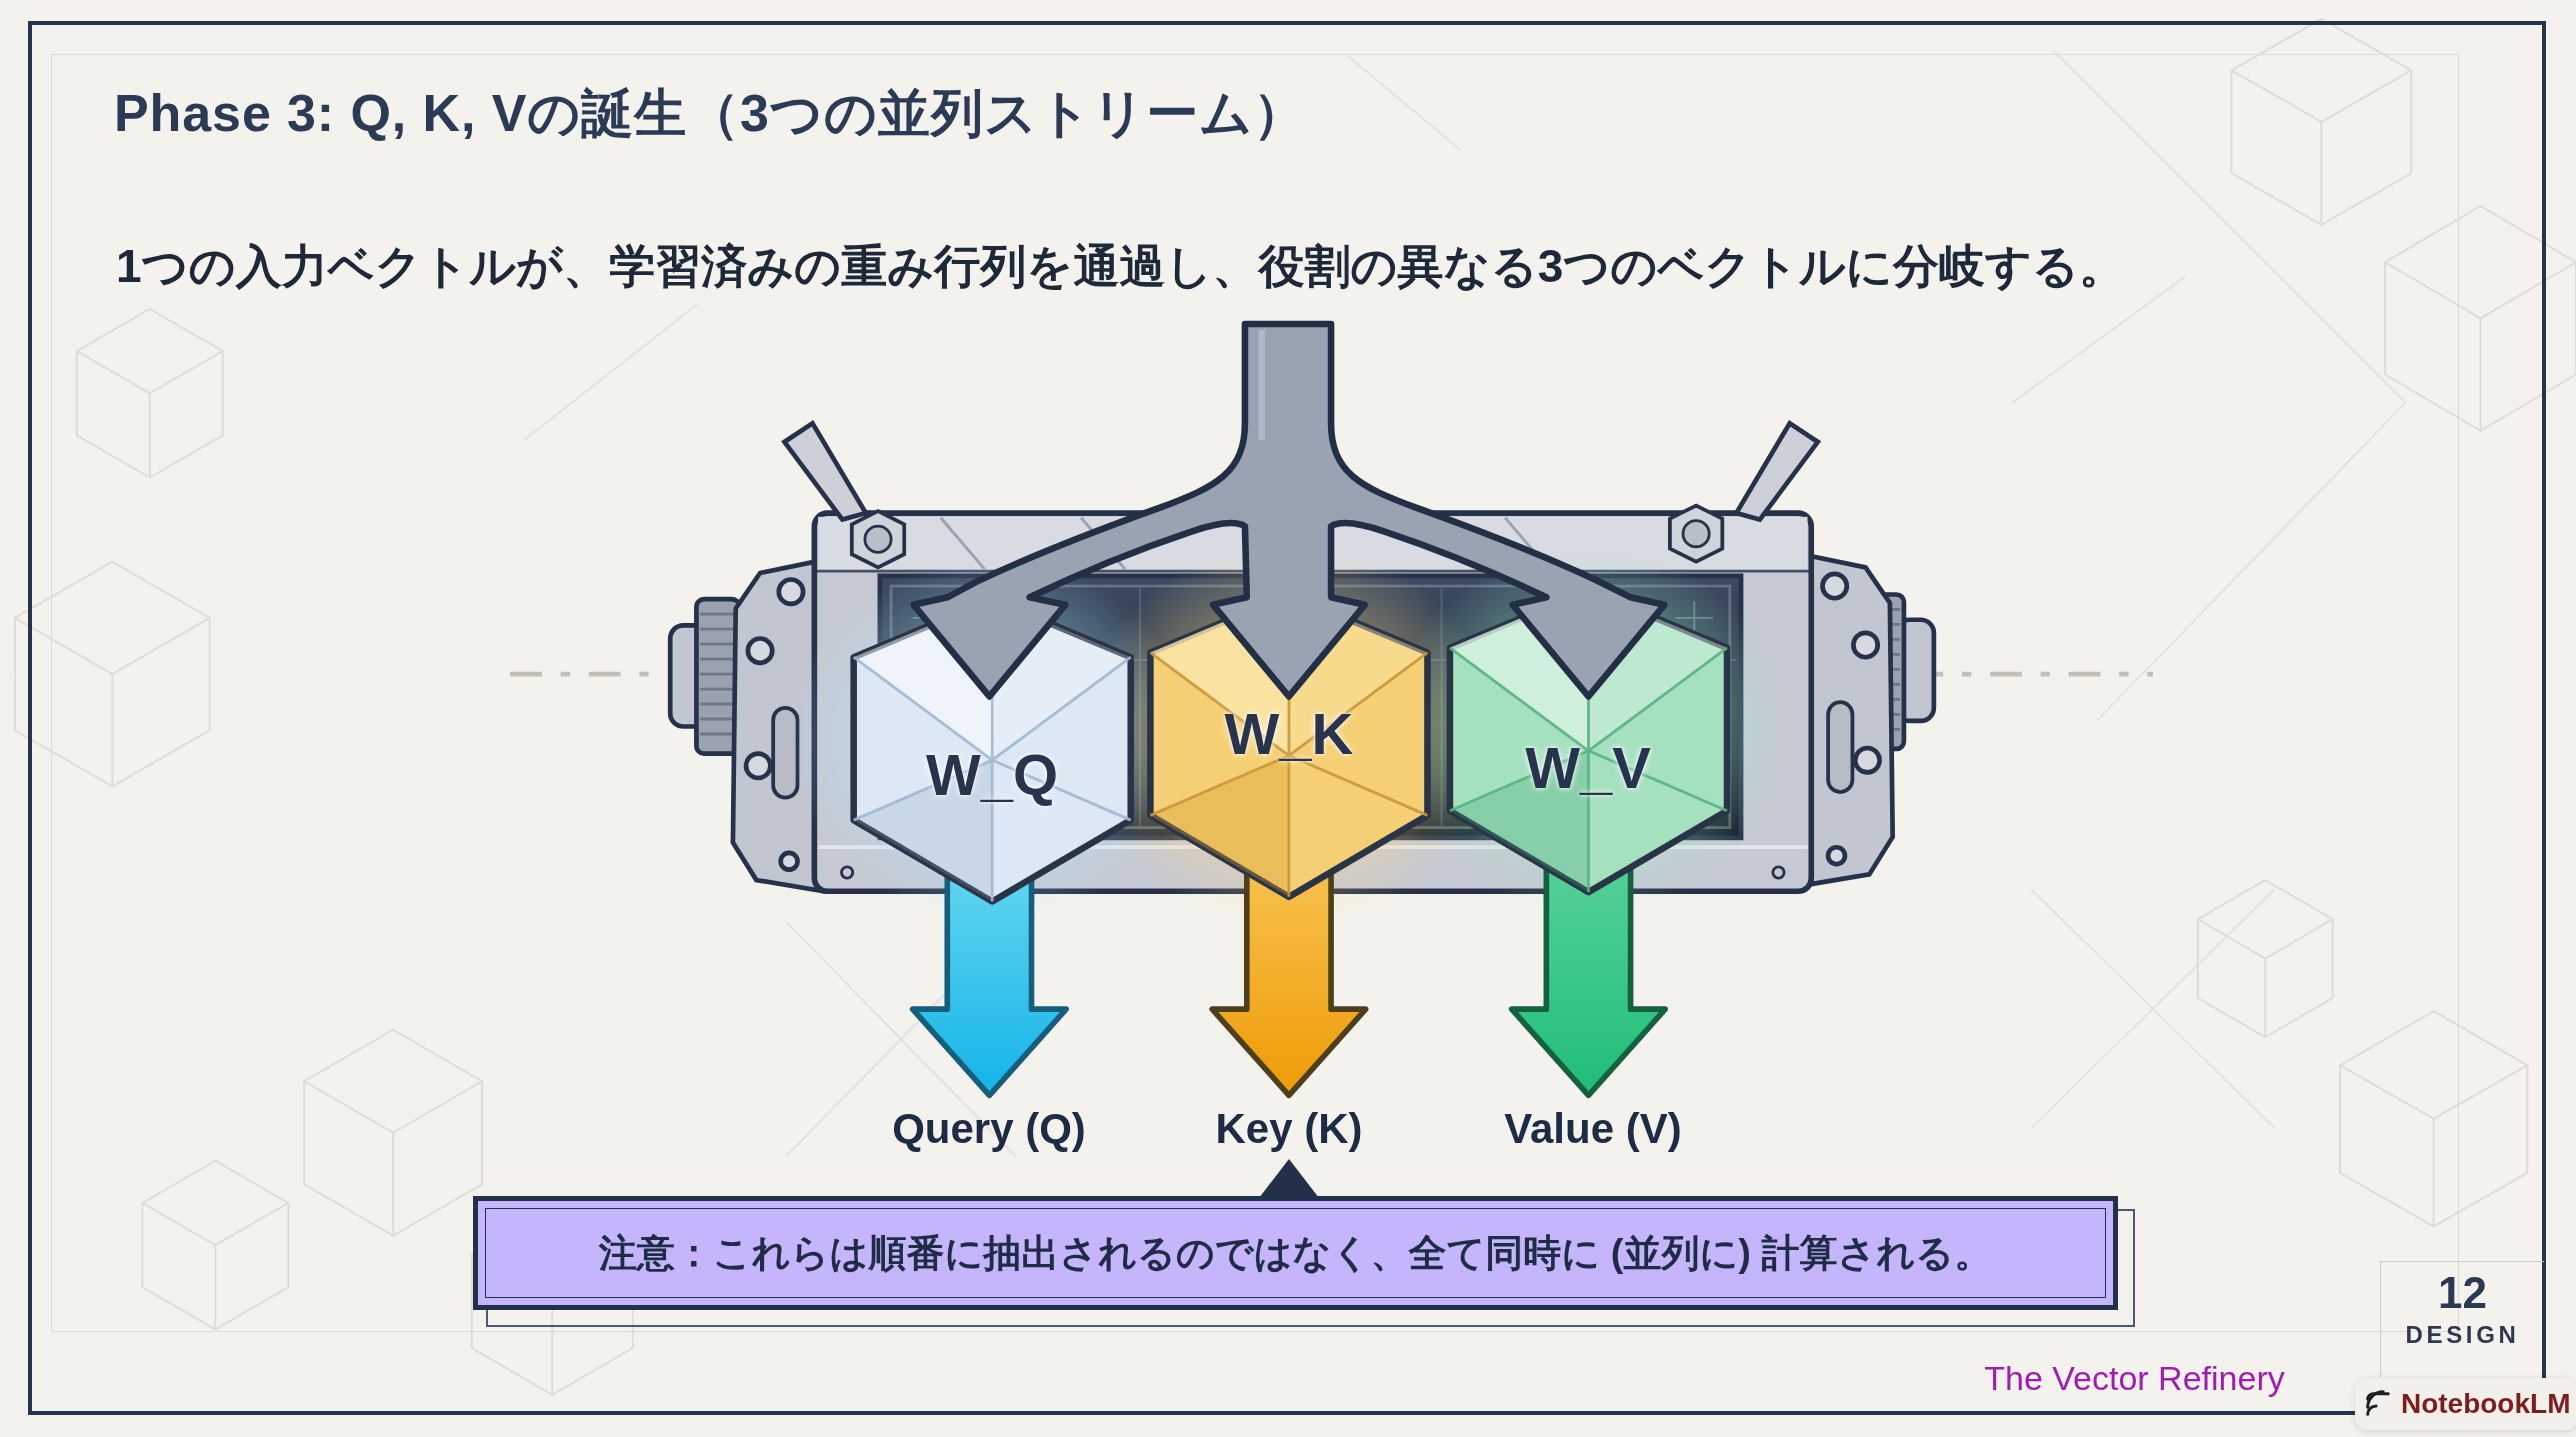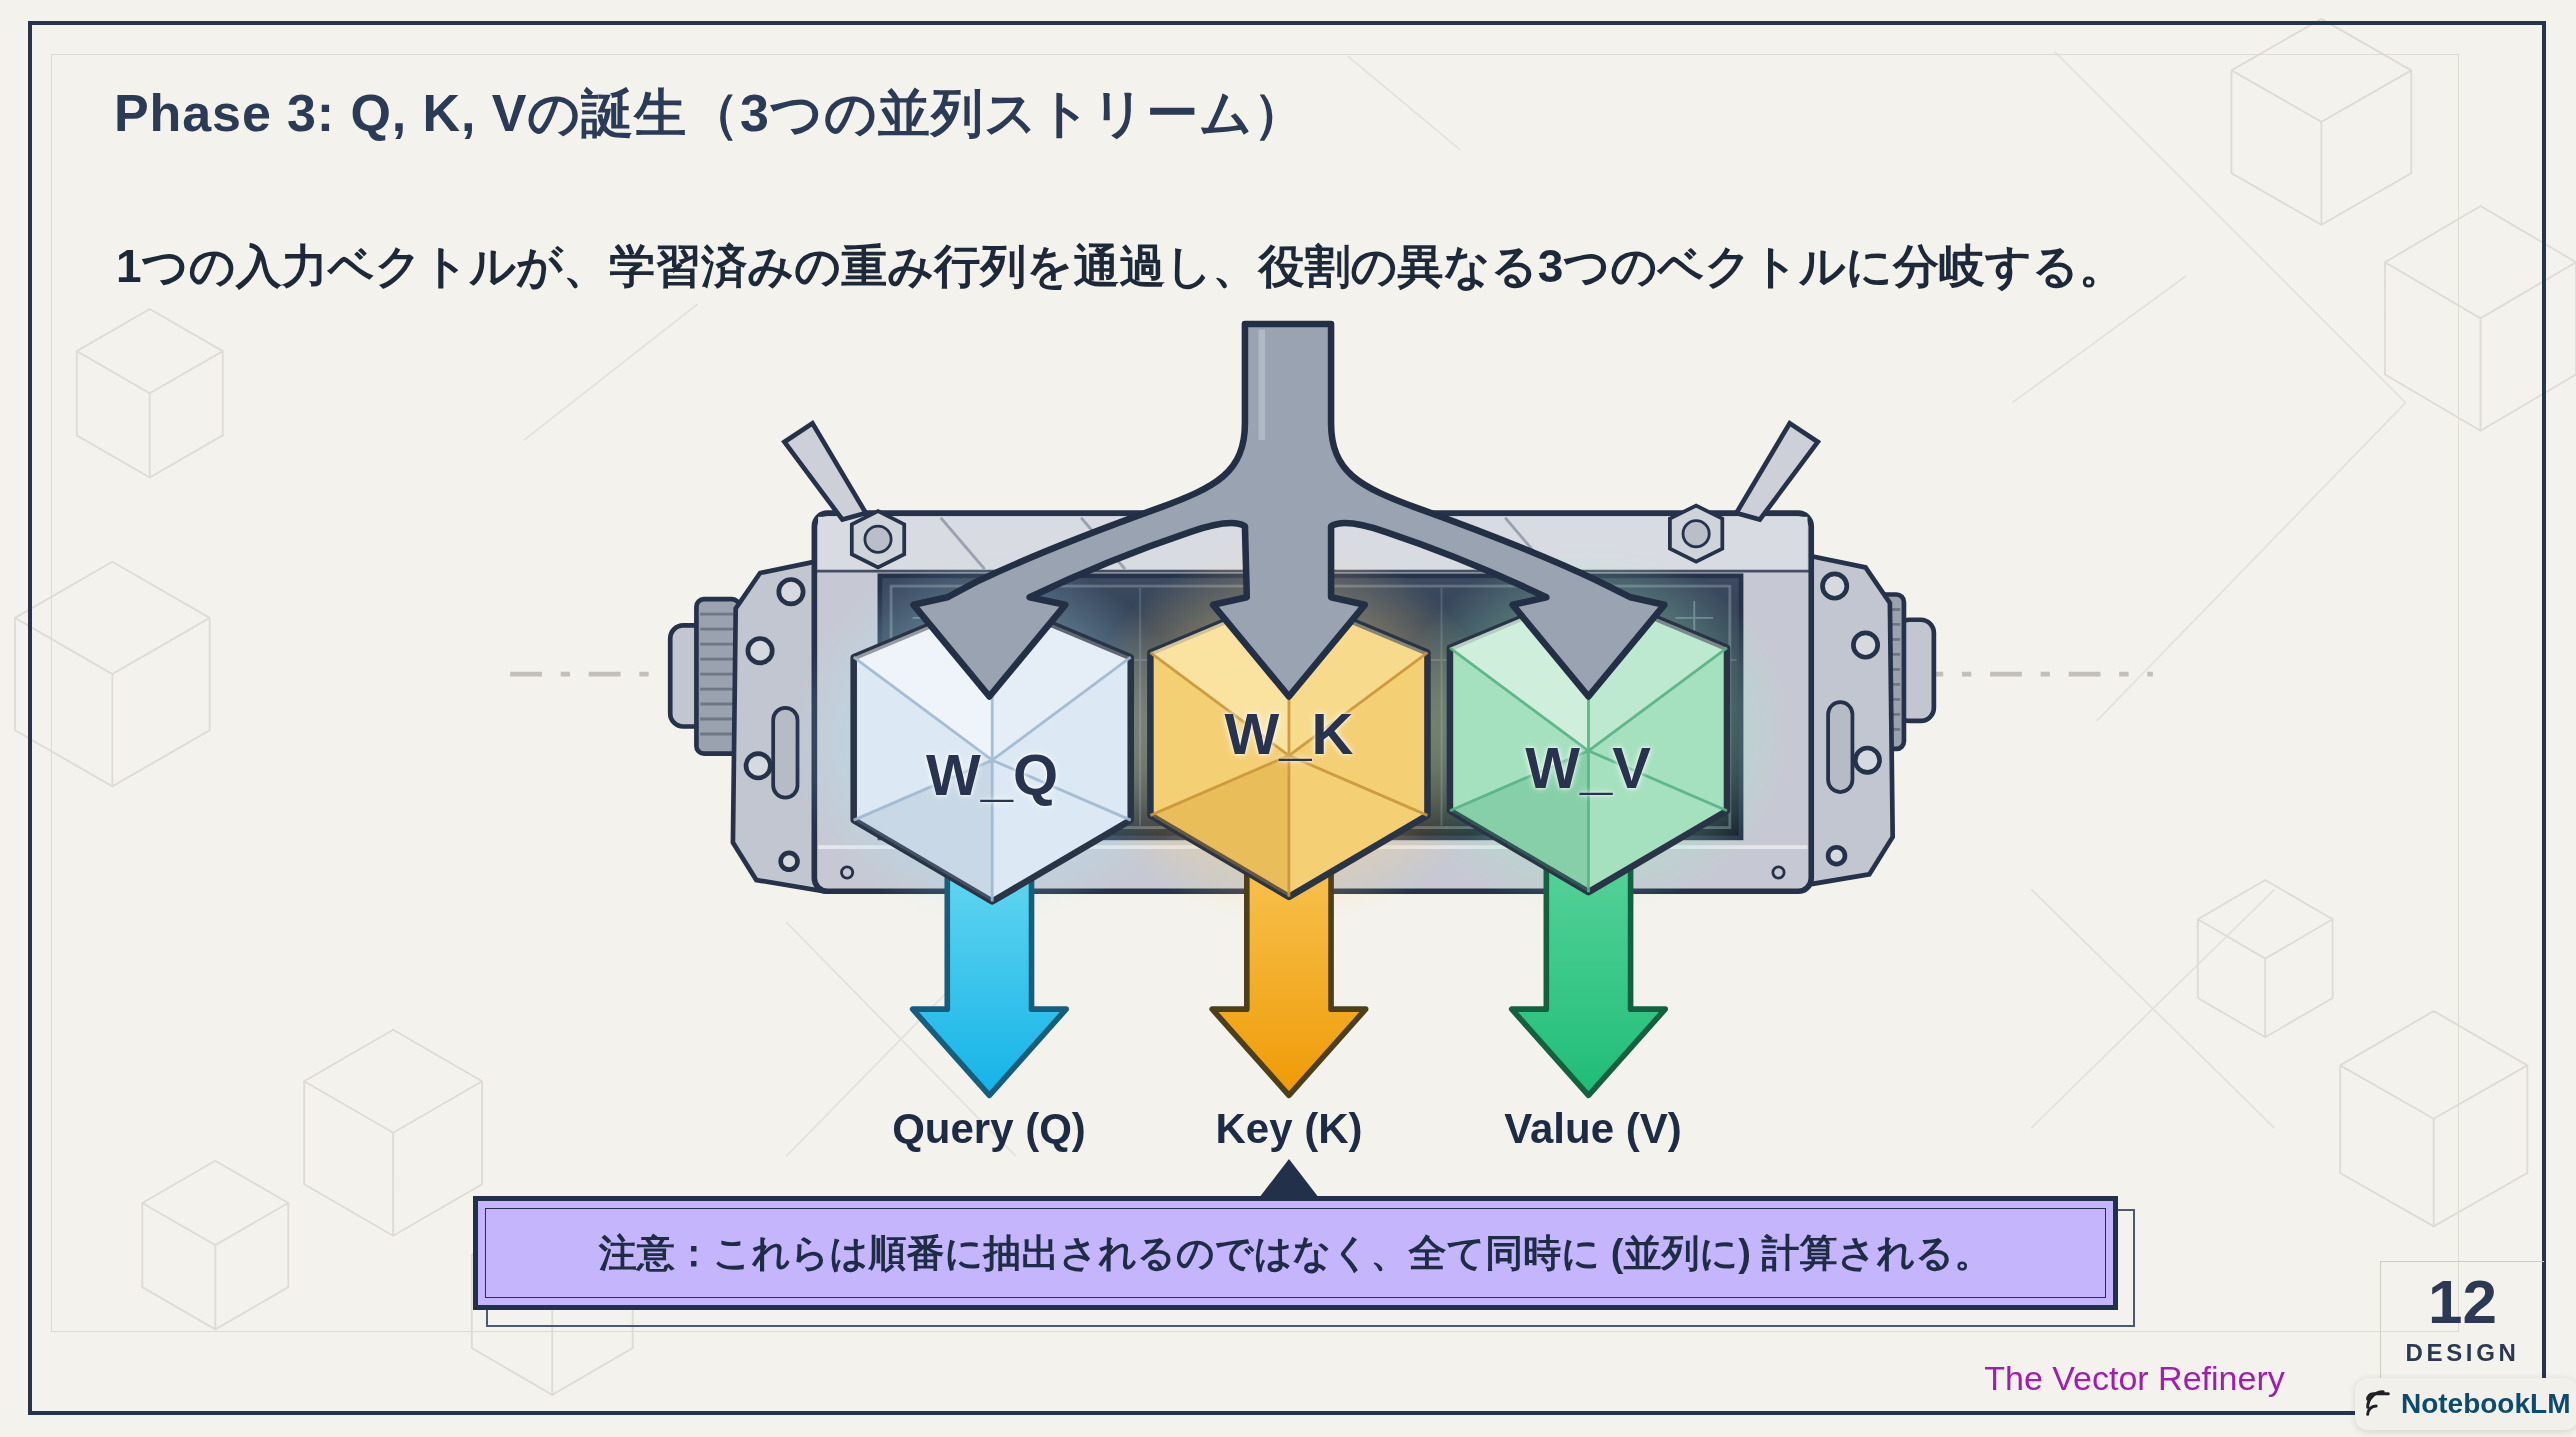--- a/index.html
+++ b/index.html
@@ -26,26 +26,26 @@
   #notebox{left:0;top:0;width:100%;height:100%;background:#c4b5fd;border:5.6px solid #22304a;box-sizing:border-box;}
   #noteinner{left:6.6px;top:6.6px;right:6.6px;bottom:6.6px;border:1.9px solid #22304a;display:flex;
              align-items:center;justify-content:center;}
   #notetext{font-size:38px;font-weight:700;color:#1f2c45;white-space:nowrap;}
   #notetri{left:786px;top:-37px;width:0;height:0;border-left:30px solid transparent;
            border-right:30px solid transparent;border-bottom:39px solid #22304a;}
   
   #footer-title{left:1952px;top:1359px;width:365px;text-align:center;font-size:34px;font-weight:500;color:#a21caf;}
   #pagebox{left:2380px;top:1261px;width:163px;height:146px;border-top:1.9px solid #cfccc3;
            border-left:1.9px solid #cfccc3;text-align:center;}
-  #pagenum{margin-top:9.4px;font-size:62px;font-weight:700;color:#2b3a52;line-height:1;}
+  #pagenum{margin-top:9.4px;font-size:44px;font-weight:700;color:#2b3a52;line-height:1;}
   #pagelabel{margin-top:5.6px;font-size:24px;font-weight:600;letter-spacing:3.7px;color:#2b3a52;}
   
   #nlm{left:2355px;top:1378px;width:223px;height:52px;background:#f1f0eb;border-radius:13px;
        box-shadow:0 1.9px 7.5px rgba(0,0,0,.12);display:flex;align-items:center;justify-content:center;gap:8.4px;z-index:9;}
-  #nlm-label{font-size:28px;font-weight:700;color:#0c4a6e;}
+  #nlm-label{font-size:28px;font-weight:700;color:#7f1d1d;}
 </style>
 </head>
 <body>
 
 <div id="stage">
 
   <svg class="abs" width="2576" height="1438" viewBox="0 0 2752 1536" style="left:0;top:0;">
     <g stroke="#dbd8d1" stroke-width="2" fill="none" opacity="0.85">
 
       <g id="cubes">

